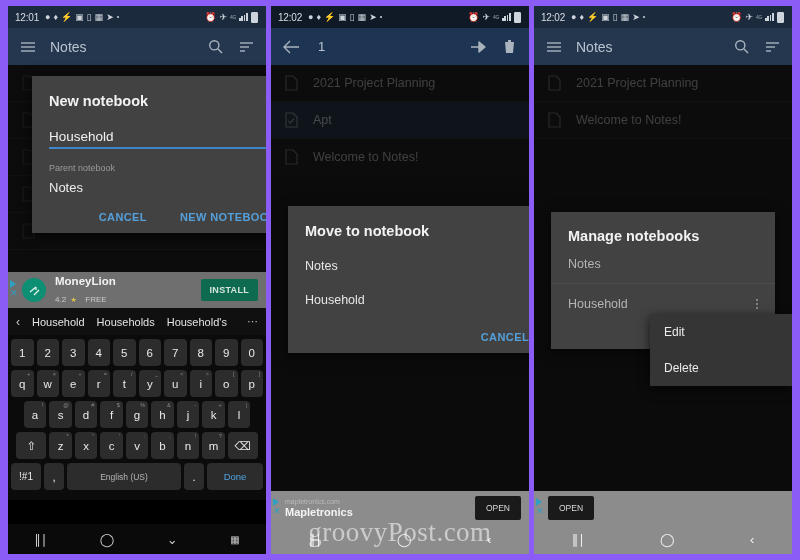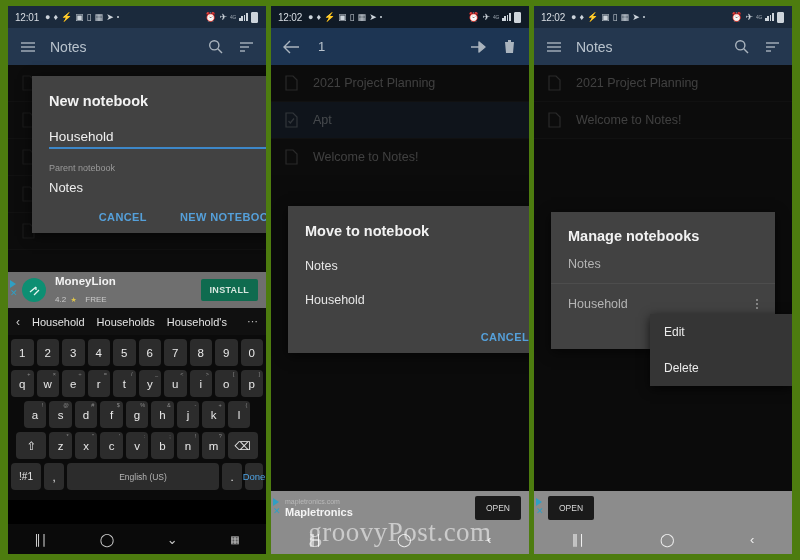--- a/index.html
+++ b/index.html
@@ -1,17 +1,17 @@
 <!DOCTYPE html>
 <html><head>
 <meta charset="utf-8">
 <style>
   html,body{margin:0;padding:0;background:#ffffff;}
   body{width:800px;height:560px;font-family:"Liberation Sans",sans-serif;overflow:hidden;}
-  .stage{position:relative;width:800px;height:560px;background:#4d7c0f;}
+  .stage{position:relative;width:800px;height:560px;background:#8b5cf6;}
 
   .panel{position:absolute;top:6px;height:548px;width:258px;background:#000;overflow:hidden;}
   #panel-1{left:8px;}
   #panel-2{left:271px;}
   #panel-3{left:534px;}
 
   
   .statusbar{height:22px;background:#1b2a3c;display:flex;align-items:center;padding:0 7px;gap:3px;}
   .statusbar.dark{background:#101a26;}
   .clock{color:#d8dde3;font-size:10px;letter-spacing:-0.2px;margin-right:3px;}
@@ -79,21 +79,21 @@
 
   
   .sugg{height:27px;background:#101010;display:flex;align-items:center;padding:0 8px;gap:12px;}
   .sugg .s{color:#e4e4e4;font-size:11px;}
   .kb{background:#0b0b0b;padding:4px 3px 6px;}
   .krow{display:flex;justify-content:center;gap:3px;margin-bottom:4px;}
   .key{background:#2c2c2c;border-radius:4px;color:#e9e9e9;font-size:11.5px;display:flex;align-items:center;justify-content:center;height:27px;width:22.5px;position:relative;}
   .key .sup{position:absolute;top:1px;right:3px;font-size:5.5px;color:#8a8a8a;}
   .key.wide{width:30px;}
   .key.space{flex:1;font-size:8.5px;color:#b5b5b5;}
-  .key.done{color:#4fa3e3;font-size:9.5px;width:18px;}
+  .key.done{color:#4fa3e3;font-size:9.5px;width:56px;}
   .key.sym{width:30px;font-size:10px;}
   .key.small{width:20px;}
 
   
   .navbar{height:30px;background:#0a0a0a;display:flex;align-items:center;justify-content:space-around;}
   .navbar.grey{background:#8c8c8c;}
   .nav-ic{color:#c9c9c9;font-size:13px;}
   .navbar.grey .nav-ic{color:#efefef;}
 
   .watermark{position:absolute;left:0;right:0;text-align:center;font-family:"Liberation Serif",serif;font-size:27px;color:rgba(255,255,255,.55);letter-spacing:.5px;pointer-events:none;}

